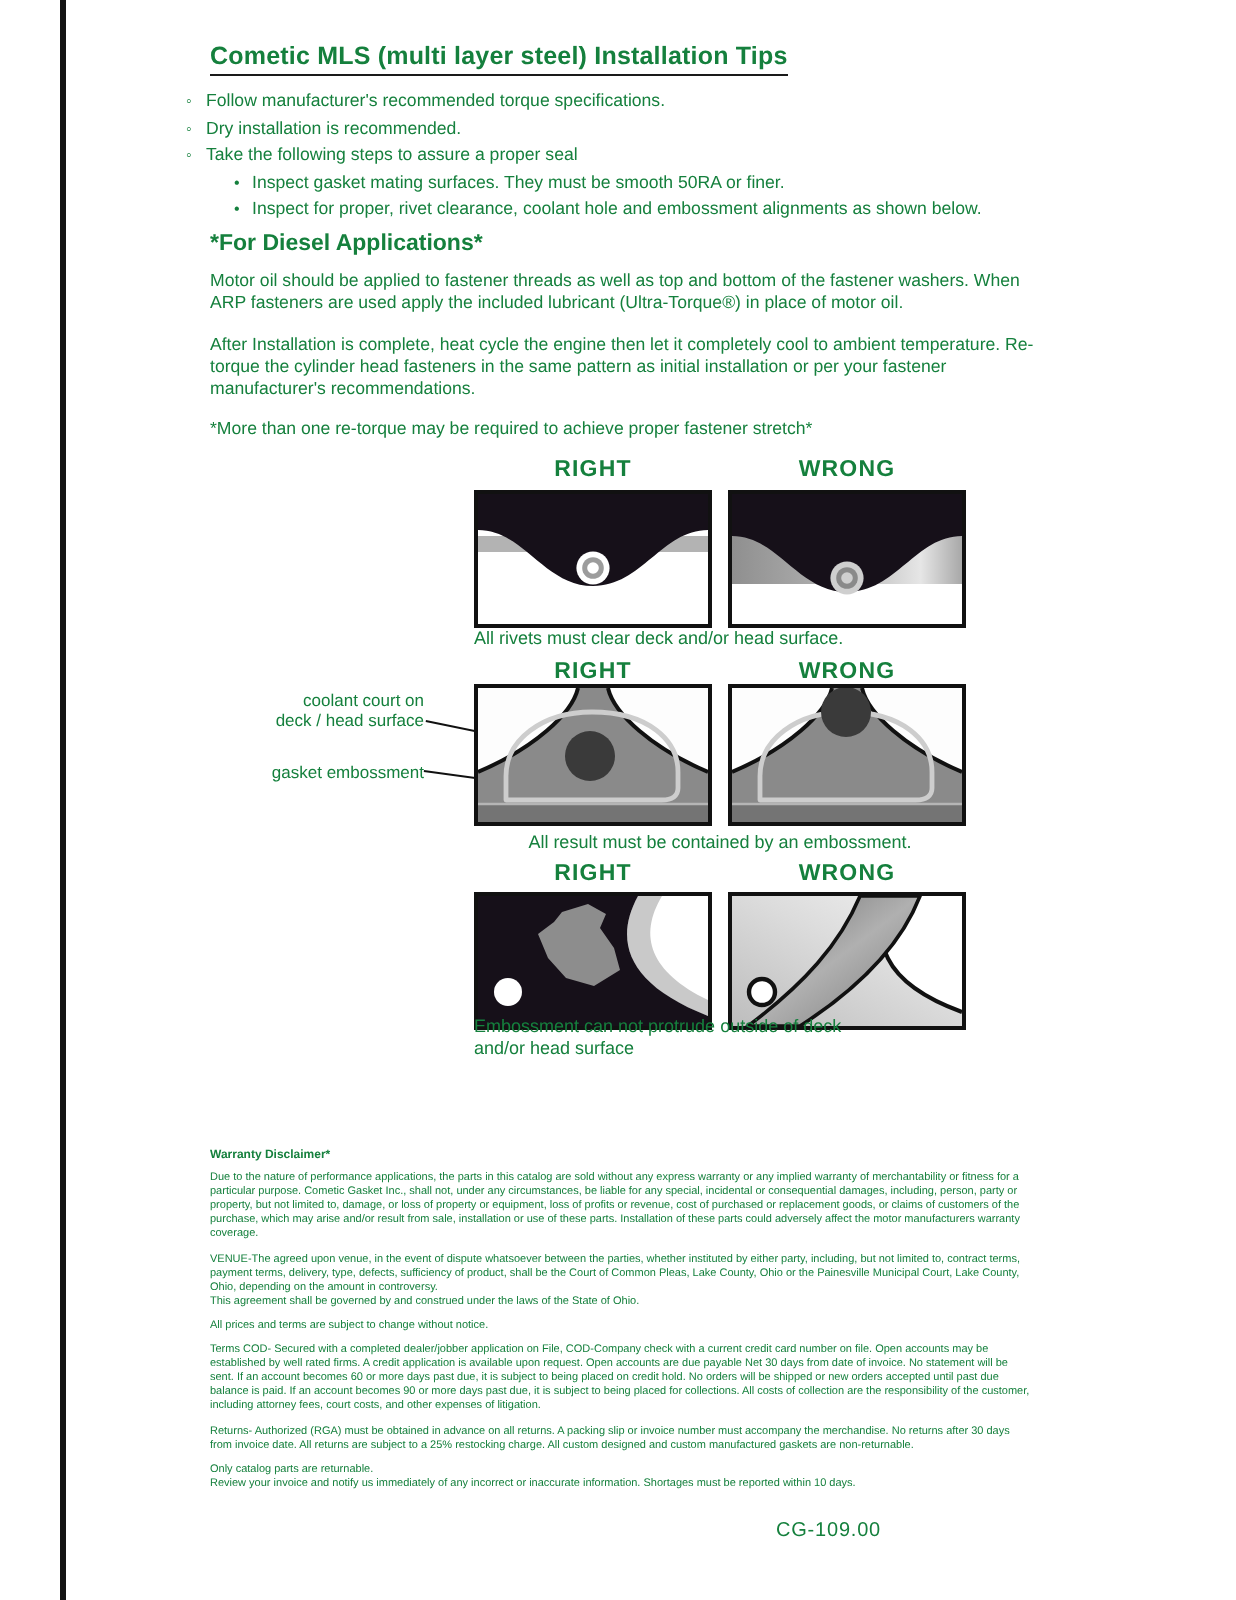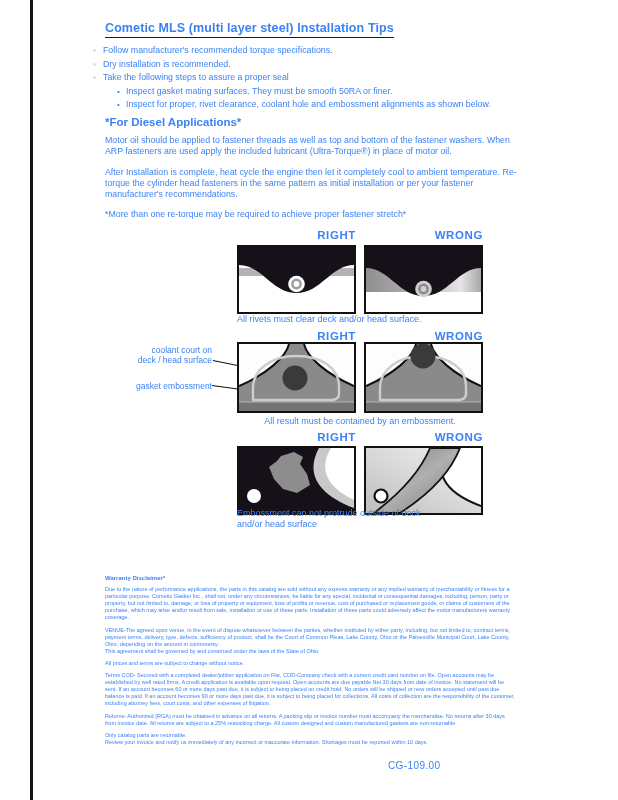--- a/index.html
+++ b/index.html
@@ -1,37 +1,37 @@
 <!DOCTYPE html>
 <html><head>
 <meta charset="utf-8">
 <style>
   html,body { margin:0; padding:0; background:#ffffff; }
   .page {
     position:relative; width:618px; height:800px; background:#ffffff;
-    font-family:"Liberation Sans", sans-serif; color:#3b82f6; overflow:hidden;
+    font-family:"Liberation Sans", sans-serif; color:#15803d; overflow:hidden;
   }
   .scan-edge { position:absolute; left:30px; top:0; width:3px; height:800px; background:#141414; }
 
   .doc-title {
     position:absolute; left:105px; top:21px; font-size:12.5px; font-weight:bold;
     border-bottom:1.5px solid #1a1a1a; padding-bottom:2px; letter-spacing:0.1px;
   }
 
   .tips { position:absolute; left:93px; top:44px; width:470px; }
   .tip { font-size:8.8px; line-height:13.6px; white-space:nowrap; }
   .tip .mk { display:inline-block; width:10px; font-size:8px; }
   .tip.sub { padding-left:24px; }
   .tip.sub .mk { width:9px; }
 
   .diesel { position:absolute; left:105px; top:116px; width:418px; }
   .diesel h2 { font-size:11.5px; font-weight:bold; margin:0 0 7px 0; }
   .diesel p { font-size:8.8px; line-height:11.3px; margin:0 0 9px 0; }
 
-  .dg-label { position:absolute; width:119px; text-align:right; font-size:11.5px; font-weight:bold; letter-spacing:0.6px; }
+  .dg-label { position:absolute; width:119px; text-align:center; font-size:11.5px; font-weight:bold; letter-spacing:0.6px; }
   .panel { position:absolute; width:115px; height:61px; border:2px solid #111; background:#fff; }
   .panel svg { display:block; }
   .panel.tall { height:67px; }
   .panel.mid  { height:65px; }
   .caption { position:absolute; font-size:9px; line-height:11px; }
 
   .pointer-label { position:absolute; width:102px; text-align:right; font-size:8.5px; line-height:10px; }
   .pline { position:absolute; height:1.2px; background:#111; transform-origin:0 0; }
 
   .warranty { position:absolute; left:105px; top:575px; width:412px; font-size:5.5px; line-height:7.1px; }

